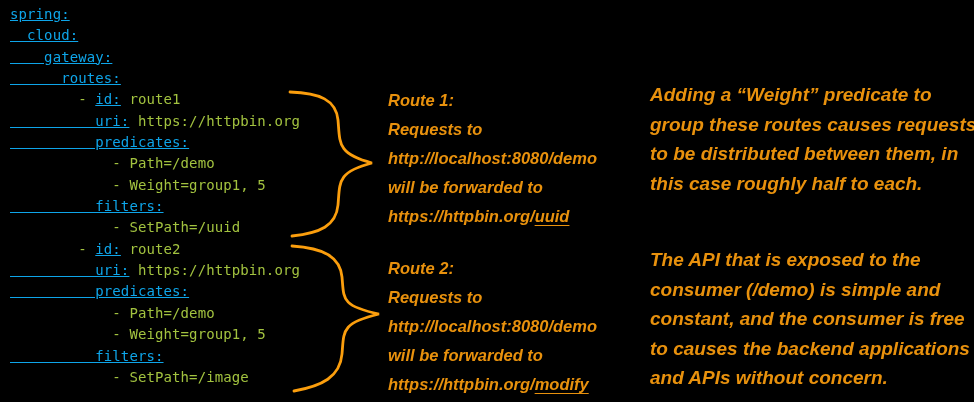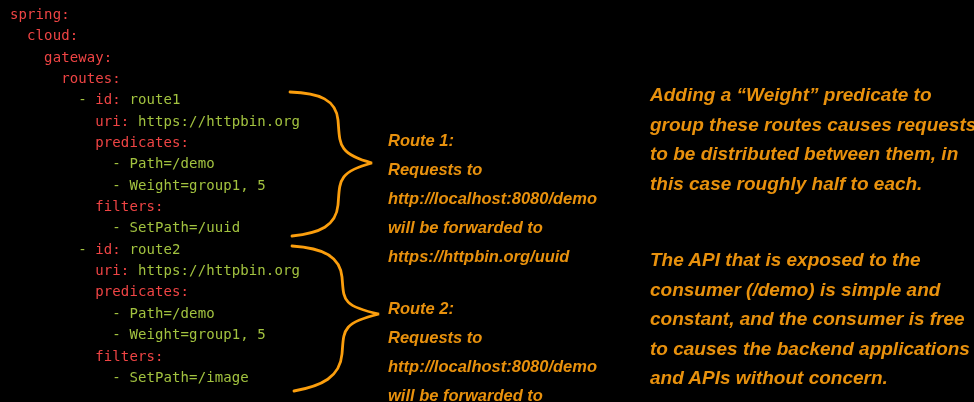--- a/index.html
+++ b/index.html
@@ -7,34 +7,34 @@
     position:relative;width:974px;height:402px;background:#000;overflow:hidden;
     font-family:"Liberation Sans",sans-serif;
   }
   
   .yaml{
     position:absolute;left:10px;top:4px;margin:0;
     font-family:"DejaVu Sans Mono","Liberation Mono",monospace;
     font-size:14px;line-height:21.35px;letter-spacing:.1px;
     white-space:pre;
   }
-  .yaml .k{color:#ef4444;}
+  .yaml .k{color:#0ea5e9;text-decoration:underline;}
   .yaml .v{color:#a2c23f;}
   
   .braces{position:absolute;left:0;top:0;width:974px;height:402px;pointer-events:none;}
   .braces path{fill:none;stroke:#fb9e0d;stroke-width:2.8;stroke-linecap:round;}
   
   .hand{
     color:#e8910d;font-style:italic;font-weight:600;
     font-family:"Liberation Sans",sans-serif;
   }
-  .note{position:absolute;left:388px;font-size:16.5px;line-height:29px;white-space:nowrap;margin-top:40px;}
+  .note{position:absolute;left:388px;font-size:16.5px;line-height:29px;white-space:nowrap;}
   .note-1{top:86px;}
   .note-2{top:254px;}
-  .note .em{font-weight:700;text-underline-offset:3px;}
+  .note .em{font-weight:700;text-decoration:underline;text-underline-offset:3px;}
   .side{position:absolute;left:650px;font-size:19px;line-height:29.6px;white-space:nowrap;}
   .side-1{top:80px;}
   .side-2{top:245px;}
 </style>
 </head>
 <body>
 
 <div class="stage">
 
   <pre class="yaml"><div><span class="k">spring:</span></div><div><span class="k">  cloud:</span></div><div><span class="k">    gateway:</span></div><div><span class="k">      routes:</span></div><div><span class="v">        - </span><span class="k">id:</span><span class="v"> route1</span></div><div><span class="k">          uri:</span><span class="v"> https://httpbin.org</span></div><div><span class="k">          predicates:</span></div><div><span class="v">            - Path=/demo</span></div><div><span class="v">            - Weight=group1, 5</span></div><div><span class="k">          filters:</span></div><div><span class="v">            - SetPath=/uuid</span></div><div><span class="v">        - </span><span class="k">id:</span><span class="v"> route2</span></div><div><span class="k">          uri:</span><span class="v"> https://httpbin.org</span></div><div><span class="k">          predicates:</span></div><div><span class="v">            - Path=/demo</span></div><div><span class="v">            - Weight=group1, 5</span></div><div><span class="k">          filters:</span></div><div><span class="v">            - SetPath=/image</span></div></pre>

